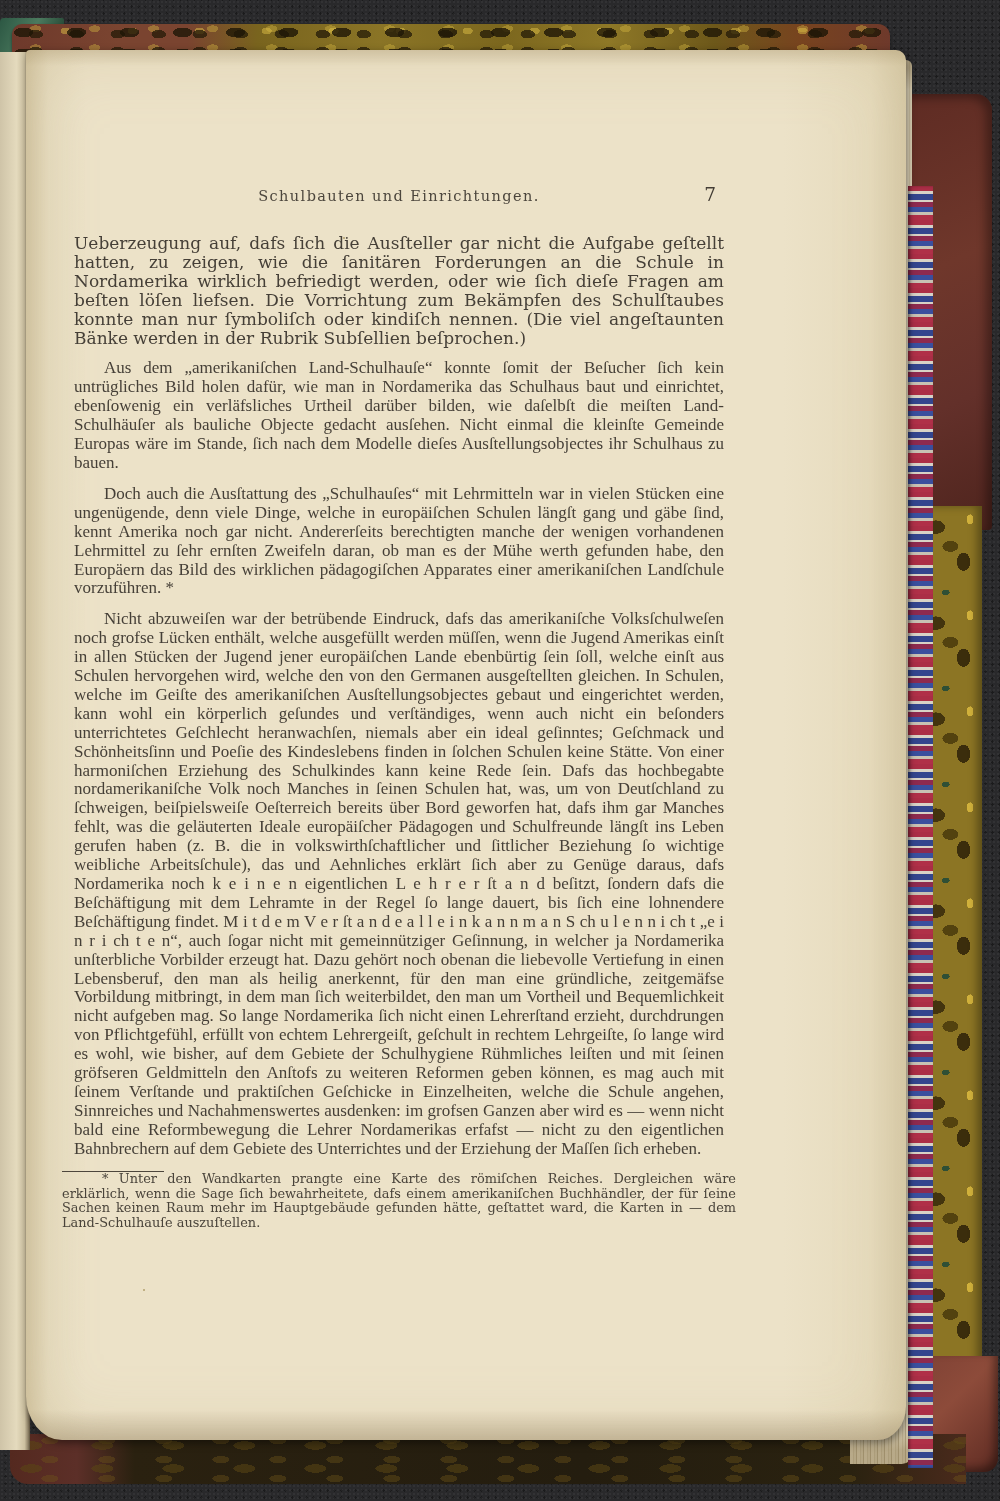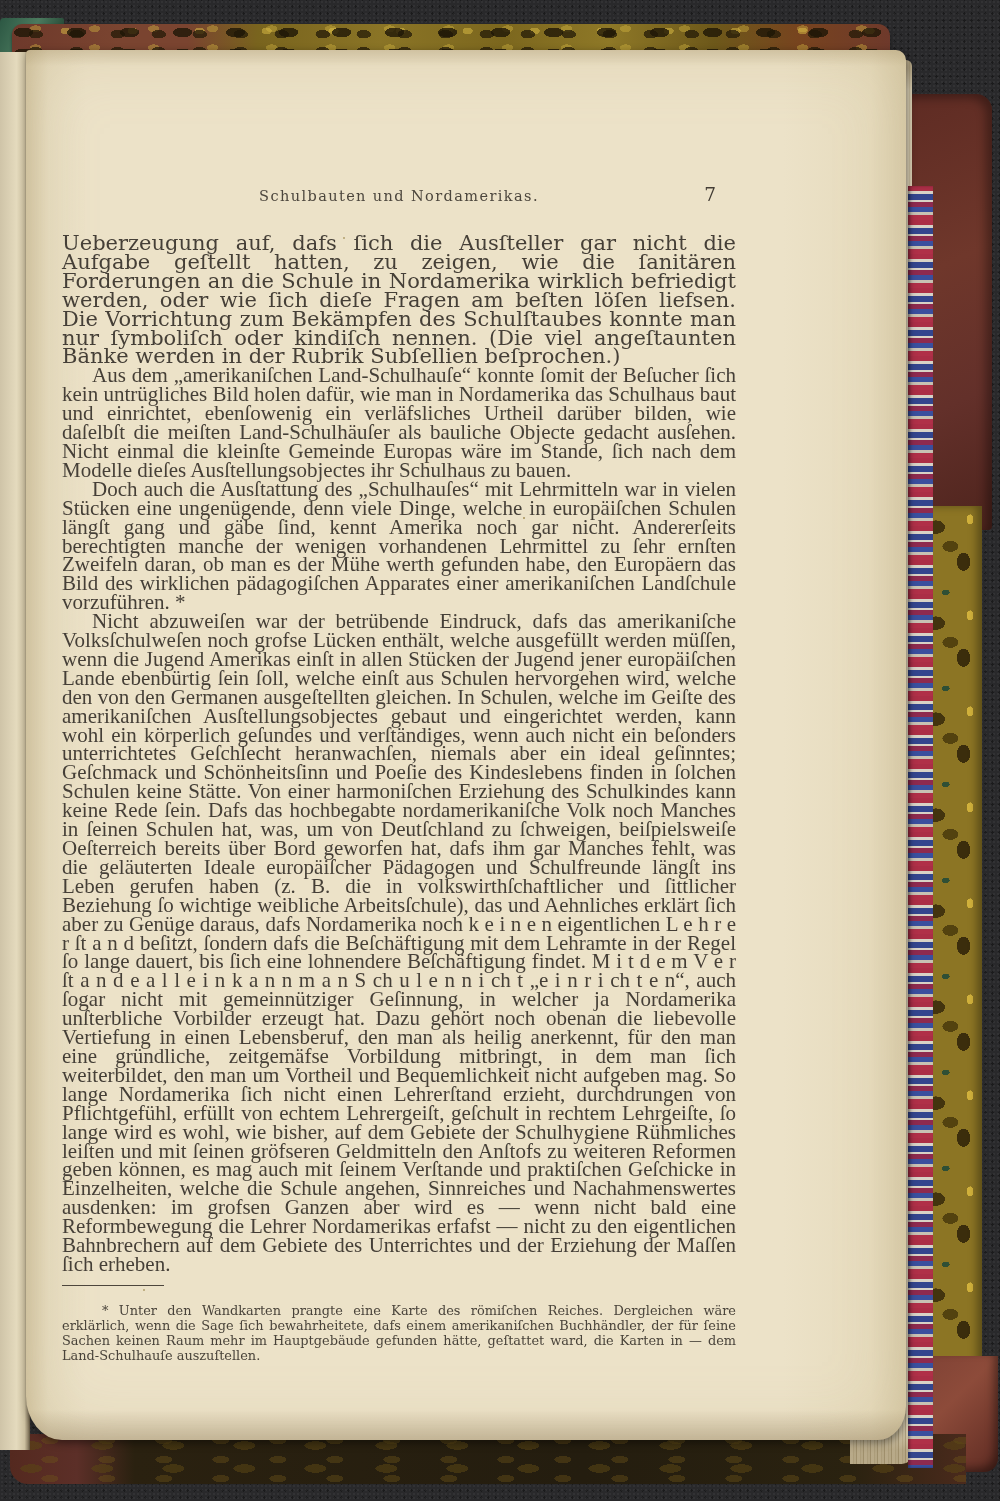--- a/index.html
+++ b/index.html
@@ -125,53 +125,53 @@
   .header{position:relative;text-align:center;height:22px;}
   .running-title{
     font-size:14.5px;letter-spacing:1.4px;color:#4c463d;
   }
   .page-number{
     position:absolute;right:20px;top:-2px;font-size:18.5px;color:#433d35;
   }
 
   .body{margin-top:26px;}
   .para{
-    margin:0;text-align:justify;
-    font-size:21px;line-height:18.9px;color:#453f37;
+    margin:12px;text-align:justify;
+    font-size:17px;line-height:18.9px;color:#453f37;
     hyphens:none;
   }
   .para.indent{text-indent:30px;font-family:Liberation Serif, serif;}
 
   .footnote-rule{
     width:102px;border:0;border-top:1.7px solid #4d463c;
     margin:11px 0 0 0;
   }
   .footnote{
-    margin:18px 0 0 0;text-align:justify;text-indent:40px;
+    margin:0 0 0 0;text-align:justify;text-indent:40px;
     font-size:12.9px;line-height:14.9px;color:#49433a;
   }
 </style>
 </head>
 <body>
 
 <div class="abs bg"></div>
 <div class="abs corner-cloth"></div>
 <div class="abs cover-top"></div>
 <div class="abs leather-top"></div>
 <div class="abs board-right"></div>
 <div class="abs leather-bottom"></div>
 <div class="abs cover-bottom"></div>
 <div class="abs left-sliver"></div>
 <div class="abs page-edges"></div>
 <div class="abs marble-strip"></div>
 
 <div class="abs page">
   <div class="content">
     <div class="header">
-      <span class="running-title">Schulbauten und Nordamerikas.</span>
+      <span class="running-title">Schulbauten und Einrichtungen.</span>
       <span class="page-number">7</span>
     </div>
     <div class="body">
       <p class="para">Ueberzeugung auf, dafs ſich die Ausſteller gar nicht die Aufgabe geſtellt hatten, zu zeigen, wie die ſanitären Forderungen an die Schule in Nordamerika wirklich befriedigt werden, oder wie ſich dieſe Fragen am beſten löſen liefsen. Die Vorrichtung zum Bekämpfen des Schulſtaubes konnte man nur ſymboliſch oder kindiſch nennen. (Die viel angeſtaunten Bänke werden in der Rubrik Subſellien beſprochen.)</p>
       <p class="para indent">Aus dem „amerikaniſchen Land-Schulhauſe“ konnte ſomit der Beſucher ſich kein untrügliches Bild holen dafür, wie man in Nordamerika das Schulhaus baut und einrichtet, ebenſowenig ein verläfsliches Urtheil darüber bilden, wie daſelbſt die meiſten Land-Schulhäuſer als bauliche Objecte gedacht ausſehen. Nicht einmal die kleinſte Gemeinde Europas wäre im Stande, ſich nach dem Modelle dieſes Ausſtellungsobjectes ihr Schulhaus zu bauen.</p>
       <p class="para indent">Doch auch die Ausſtattung des „Schulhauſes“ mit Lehrmitteln war in vielen Stücken eine ungenügende, denn viele Dinge, welche in europäiſchen Schulen längſt gang und gäbe ſind, kennt Amerika noch gar nicht. Andererſeits berechtigten manche der wenigen vorhandenen Lehrmittel zu ſehr ernſten Zweifeln daran, ob man es der Mühe werth gefunden habe, den Europäern das Bild des wirklichen pädagogiſchen Apparates einer amerikaniſchen Landſchule vorzuführen. *</p>
       <p class="para indent">Nicht abzuweiſen war der betrübende Eindruck, dafs das amerikaniſche Volksſchulweſen noch grofse Lücken enthält, welche ausgefüllt werden müſſen, wenn die Jugend Amerikas einſt in allen Stücken der Jugend jener europäiſchen Lande ebenbürtig ſein ſoll, welche einſt aus Schulen hervorgehen wird, welche den von den Germanen ausgeſtellten gleichen. In Schulen, welche im Geiſte des amerikaniſchen Ausſtellungsobjectes gebaut und eingerichtet werden, kann wohl ein körperlich geſundes und verſtändiges, wenn auch nicht ein beſonders unterrichtetes Geſchlecht heranwachſen, niemals aber ein ideal geſinntes; Geſchmack und Schönheitsſinn und Poeſie des Kindeslebens finden in ſolchen Schulen keine Stätte. Von einer harmoniſchen Erziehung des Schulkindes kann keine Rede ſein. Dafs das hochbegabte nordamerikaniſche Volk noch Manches in ſeinen Schulen hat, was, um von Deutſchland zu ſchweigen, beiſpielsweiſe Oeſterreich bereits über Bord geworfen hat, dafs ihm gar Manches fehlt, was die geläuterten Ideale europäiſcher Pädagogen und Schulfreunde längſt ins Leben gerufen haben (z. B. die in volkswirthſchaftlicher und ſittlicher Beziehung ſo wichtige weibliche Arbeitsſchule), das und Aehnliches erklärt ſich aber zu Genüge daraus, dafs Nordamerika noch k e i n e n eigentlichen L e h r e r ſt a n d beſitzt, ſondern dafs die Beſchäftigung mit dem Lehramte in der Regel ſo lange dauert, bis ſich eine lohnendere Beſchäftigung findet. M i t d e m V e r ſt a n d e a l l e i n k a n n m a n S ch u l e n n i ch t „e i n r i ch t e n“, auch ſogar nicht mit gemeinnütziger Geſinnung, in welcher ja Nordamerika unſterbliche Vorbilder erzeugt hat. Dazu gehört noch obenan die liebevolle Vertiefung in einen Lebensberuf, den man als heilig anerkennt, für den man eine gründliche, zeitgemäfse Vorbildung mitbringt, in dem man ſich weiterbildet, den man um Vortheil und Bequemlichkeit nicht aufgeben mag. So lange Nordamerika ſich nicht einen Lehrerſtand erzieht, durchdrungen von Pflichtgefühl, erfüllt von echtem Lehrergeiſt, geſchult in rechtem Lehrgeiſte, ſo lange wird es wohl, wie bisher, auf dem Gebiete der Schulhygiene Rühmliches leiſten und mit ſeinen gröfseren Geldmitteln den Anſtofs zu weiteren Reformen geben können, es mag auch mit ſeinem Verſtande und praktiſchen Geſchicke in Einzelheiten, welche die Schule angehen, Sinnreiches und Nachahmenswertes ausdenken: im grofsen Ganzen aber wird es — wenn nicht bald eine Reformbewegung die Lehrer Nordamerikas erfafst — nicht zu den eigentlichen Bahnbrechern auf dem Gebiete des Unterrichtes und der Erziehung der Maſſen ſich erheben.</p>
     </div>
     <hr class="footnote-rule">
     <p class="footnote">* Unter den Wandkarten prangte eine Karte des römiſchen Reiches. Dergleichen wäre erklärlich, wenn die Sage ſich bewahrheitete, dafs einem amerikaniſchen Buchhändler, der für ſeine Sachen keinen Raum mehr im Hauptgebäude gefunden hätte, geſtattet ward, die Karten in — dem Land-Schulhauſe auszuſtellen.</p>

